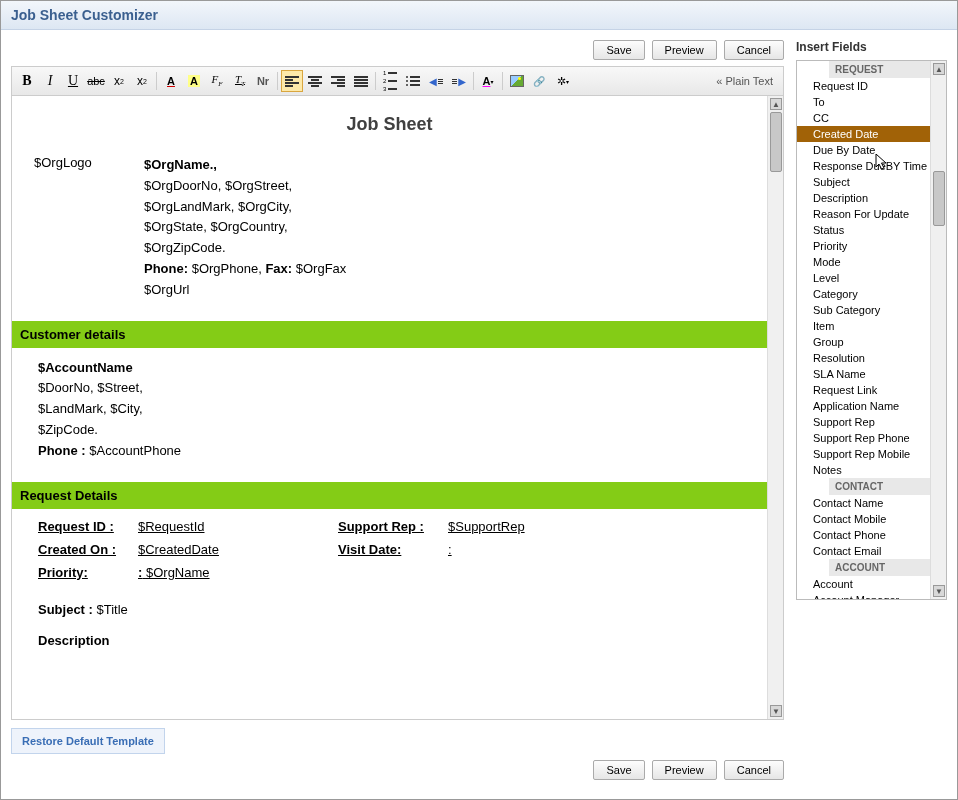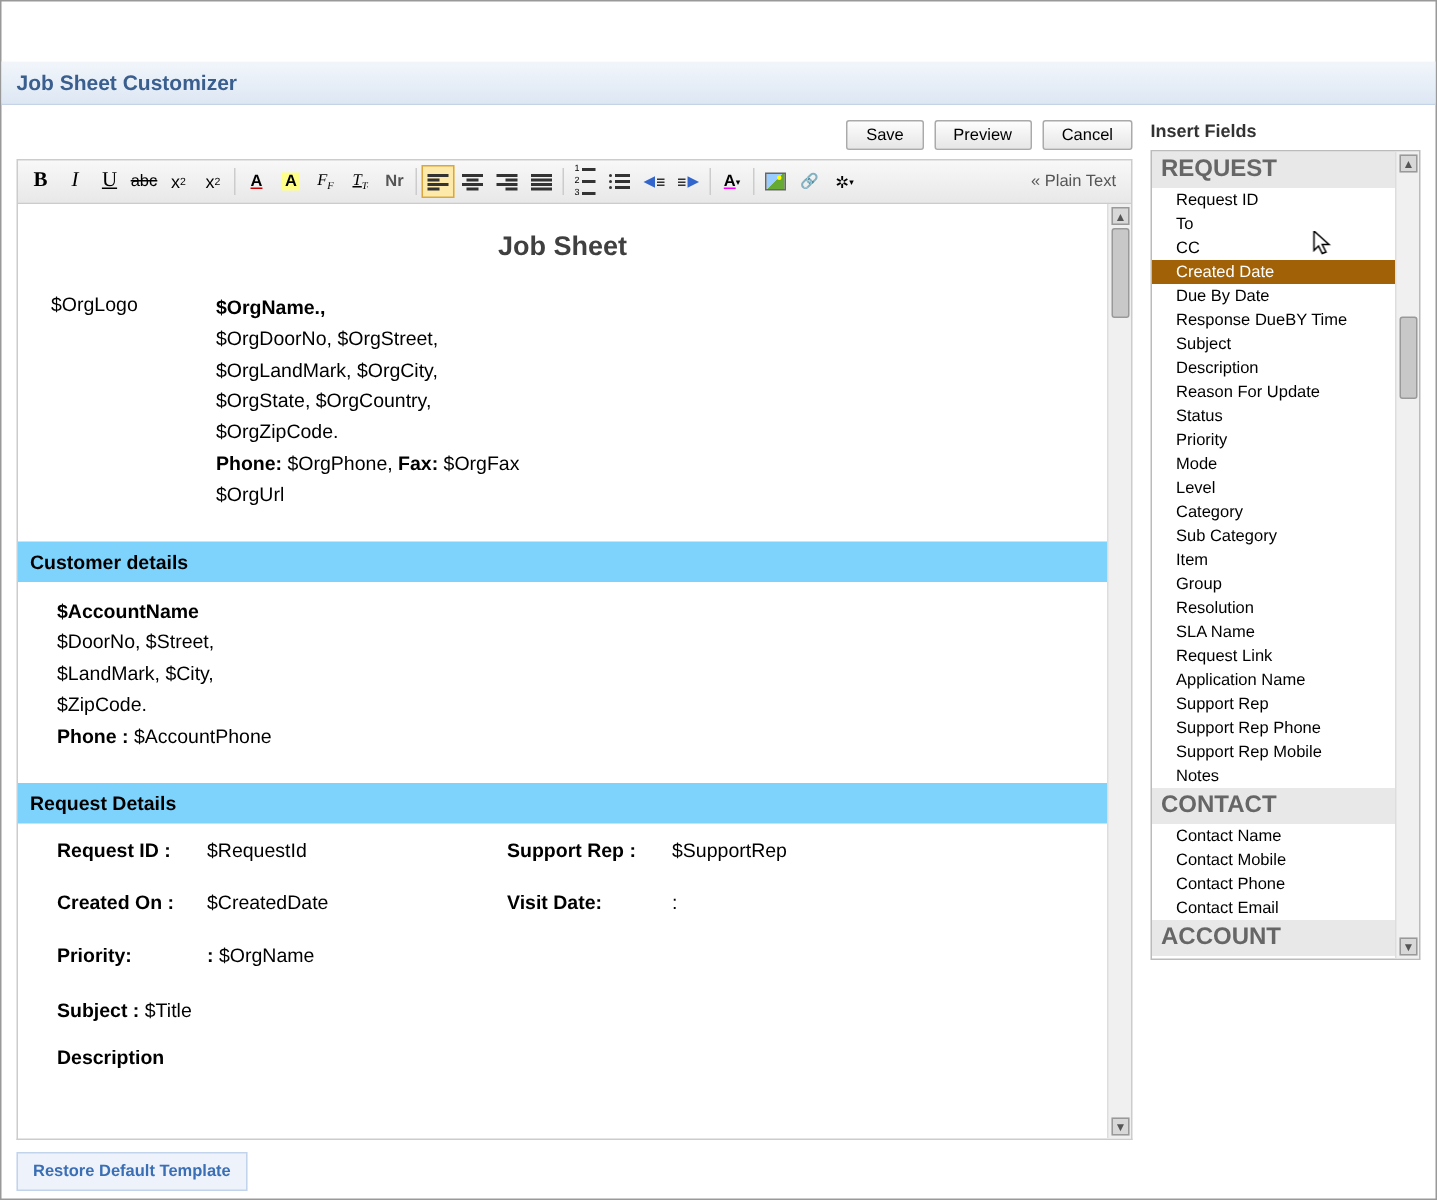--- a/index.html
+++ b/index.html
@@ -1,22 +1,22 @@
 <!DOCTYPE html>
 <html><head>
 <meta charset="utf-8">
 <style>
 * { box-sizing: border-box; margin: 0; padding: 0; }
 body { font-family: Verdana, Arial, sans-serif; font-size: 11px; color: #000; background: #fff; }
 .container { width: 958px; height: 800px; border: 1px solid #999; position: relative; }
-.titlebar { background: linear-gradient(#f2f6fb,#dde7f3); padding: 6px 10px; border-bottom: 1px solid #c5d3e6; margin-top: 40px; }
+.titlebar { background: linear-gradient(#f2f6fb,#dde7f3); padding: 6px 10px; border-bottom: 1px solid #c5d3e6; }
 .titlebar h1 { font-size: 14px; font-weight: bold; color: #3a5f8f; }
 .main-area { display: flex; height: calc(100% - 32px); }
 .left-pane { flex: 1; padding: 10px 12px 10px 10px; display: flex; flex-direction: column; position: relative; }
-.right-pane { width: 190px; padding: 10px 10px 10px 0; }
+.right-pane { width: 161px; padding: 10px 10px 10px 0; }
 .button-row { text-align: right; margin-bottom: 6px; }
 .btn { display: inline-block; background: linear-gradient(#fdfdfd,#e6e6e6); border: 1px solid #aaa; padding: 3px 12px; font-size: 11px; cursor: pointer; margin-left: 4px; border-radius: 2px; font-family: inherit; }
 .toolbar { background: linear-gradient(#f8f8f8,#e8e8e8); border: 1px solid #ccc; padding: 3px 4px; display: flex; align-items: center; gap: 1px; }
 .tbtn { width: 22px; height: 22px; display: inline-flex; align-items: center; justify-content: center; cursor: pointer; border: 1px solid transparent; font-size: 11px; }
 .tbtn.bold { font-weight: bold; font-family: "Times New Roman", serif; font-size: 14px; }
 .tbtn.italic { font-style: italic; font-family: "Times New Roman", serif; font-size: 14px; }
 .tbtn.underline { text-decoration: underline; font-family: "Times New Roman", serif; font-size: 14px; }
 .tbtn.strike { text-decoration: line-through; font-size: 11px; }
 .tsep { width: 1px; height: 18px; background: #ccc; margin: 0 2px; }
 .tbtn.active { background: #fde9a9; border: 1px solid #d9a63f; }
@@ -25,33 +25,33 @@
 .editor-content { flex: 1; overflow-y: auto; padding: 18px 22px; font-size: 13px; font-family: Verdana, sans-serif; color: #000; }
 .editor-scroll { width: 16px; background: #f0f0f0; border-left: 1px solid #ddd; position: relative; }
 .scroll-thumb { position: absolute; top: 16px; left: 2px; width: 12px; height: 60px; background: #c8c8c8; border: 1px solid #999; border-radius: 2px; }
 .scroll-btn { position: absolute; left: 2px; width: 12px; height: 12px; background: #d8d8d8; border: 1px solid #999; display:flex; align-items:center; justify-content:center; font-size:8px; color:#555;}
 .scroll-btn.up { top: 2px; }
 .scroll-btn.down { bottom: 2px; }
 .jobsheet-title { text-align: center; font-size: 18px; font-weight: bold; color: #404040; margin-bottom: 20px; }
 .org-block { display: flex; margin-bottom: 20px; }
 .org-left { width: 110px; }
 .org-right { flex: 1; text-align: left; line-height: 1.6; }
-.section-header { background: #7dd3fc; padding: 6px 8px; font-weight: bold; font-size: 13px; margin: 0 -22px 10px -22px; }
+.section-header { background: #84cc16; padding: 6px 8px; font-weight: bold; font-size: 13px; margin: 0 -22px 10px -22px; }
 .cust-block { line-height: 1.6; margin-bottom: 20px; padding: 0 0 0 4px; }
 .cust-block strong { font-size: 13px; }
-.req-grid { display: grid; grid-template-columns: 100px 200px 110px auto; row-gap: 20px; padding: 0 4px 16px 4px; }
+.req-grid { display: grid; grid-template-columns: 100px 200px 110px auto; row-gap: 8px; padding: 0 4px 16px 4px; text-decoration: underline; }
 .req-grid .lbl { font-weight: bold; }
 .subject-row { padding: 6px 4px; font-size: 13px; }
 .desc-row { font-weight: bold; padding: 10px 4px 0 4px; }
 .restore-link { background: #eef3fb; border: 1px solid #c2d4ec; padding: 6px 10px; color: #3a6eb5; font-weight: bold; display: inline-block; margin-top: 8px; cursor: pointer; }
 .right-title { font-weight: bold; color: #333; margin-bottom: 6px; font-size: 12px; }
 .field-panel { border: 1px solid #bbb; height: 540px; overflow: hidden; display: flex; }
 .field-list { flex: 1; overflow-y: auto; font-size: 11px; }
 .field-list::-webkit-scrollbar {width:0}
-.field-group { background: #e8e8e8; font-weight: bold; color: #666; padding: 3px 6px; font-size: 16px; }
+.field-group { background: #e8e8e8; font-weight: bold; color: #666; padding: 3px 6px; font-size: 10px; margin-left: 32px; }
 .field-item { padding: 2px 6px 2px 16px; cursor: pointer; white-space: nowrap; }
 .field-item.selected { background: #a16207; color: #fff; }
 .cursor-arrow { position: absolute; width: 14px; height: 18px; pointer-events: none; }
 .field-scroll { width: 16px; background: #f0f0f0; border-left:1px solid #ddd; position:relative;}
 .field-scroll .fthumb { position:absolute; top:110px; left:2px; width:12px; height:55px; background:#c8c8c8; border:1px solid #999; border-radius:2px;}
 .field-scroll .fbtn { position:absolute; left:2px; width:12px; height:12px; background:#d8d8d8; border:1px solid #999; display:flex; align-items:center; justify-content:center; font-size:8px; color:#555;}
 .field-scroll .fbtn.up{top:2px} .field-scroll .fbtn.down{bottom:2px}
 .align-icon { display:flex; flex-direction:column; gap:1px; width:14px;}
 .align-icon span{ height:2px; background:#333;}
 .align-icon.left span:nth-child(even){width:60%}

